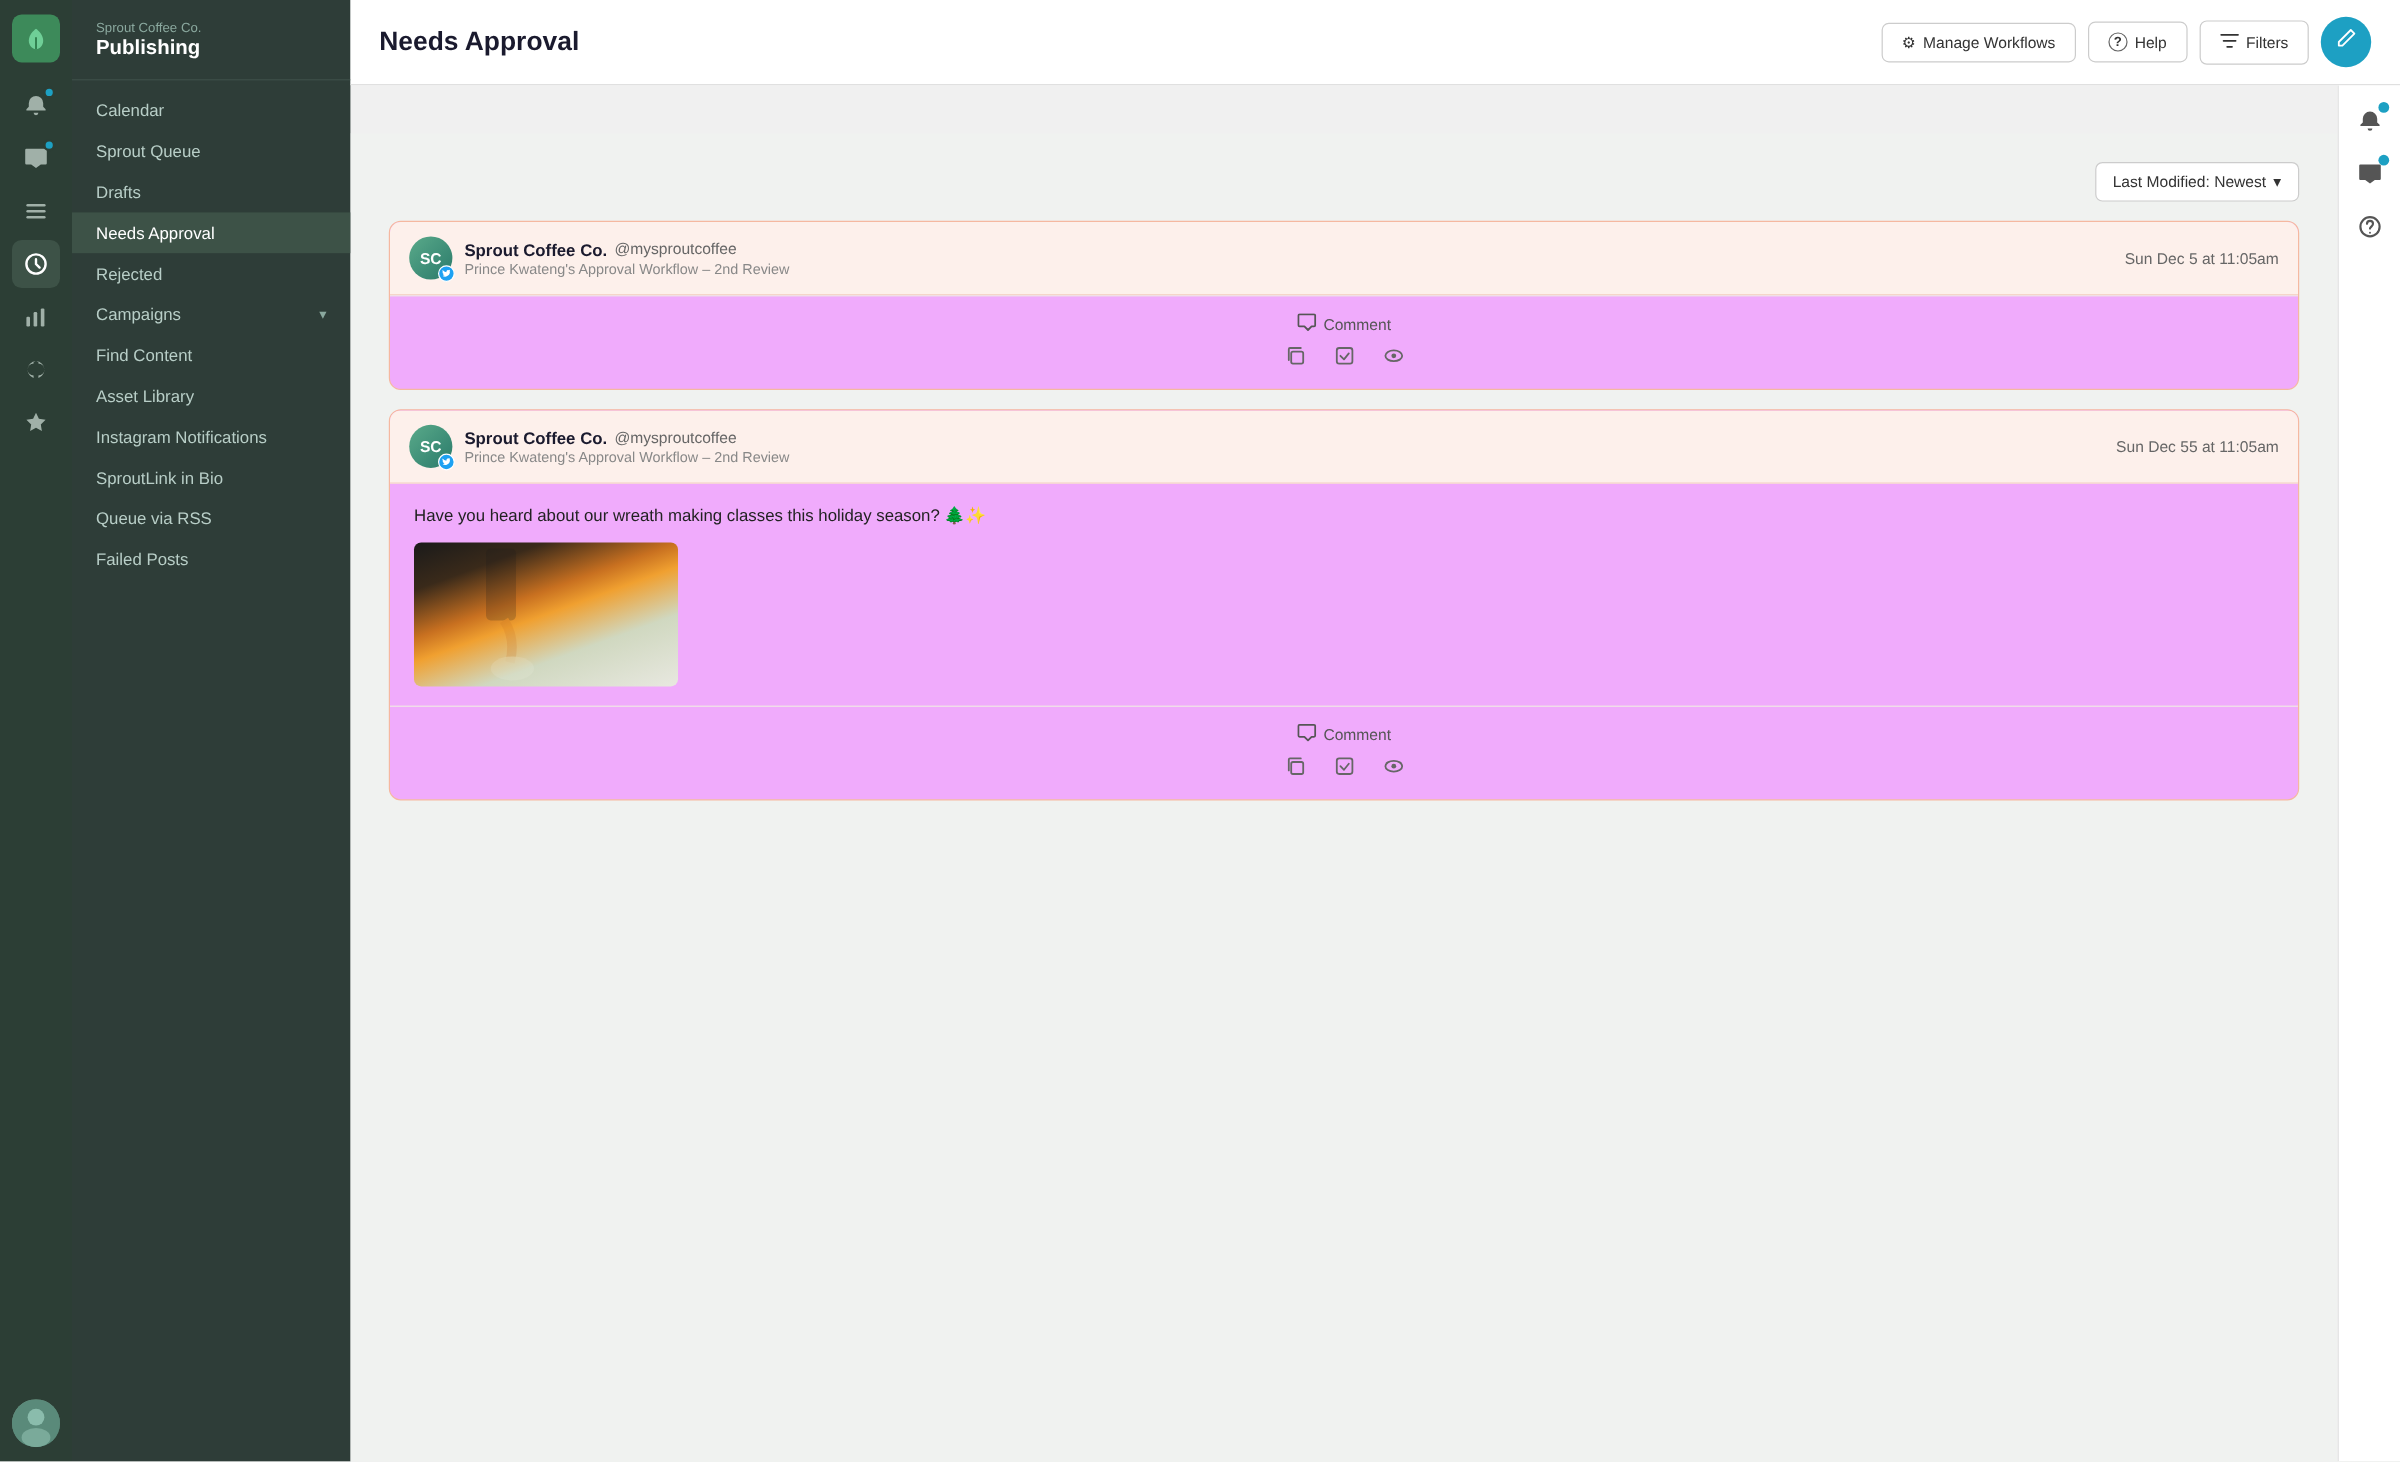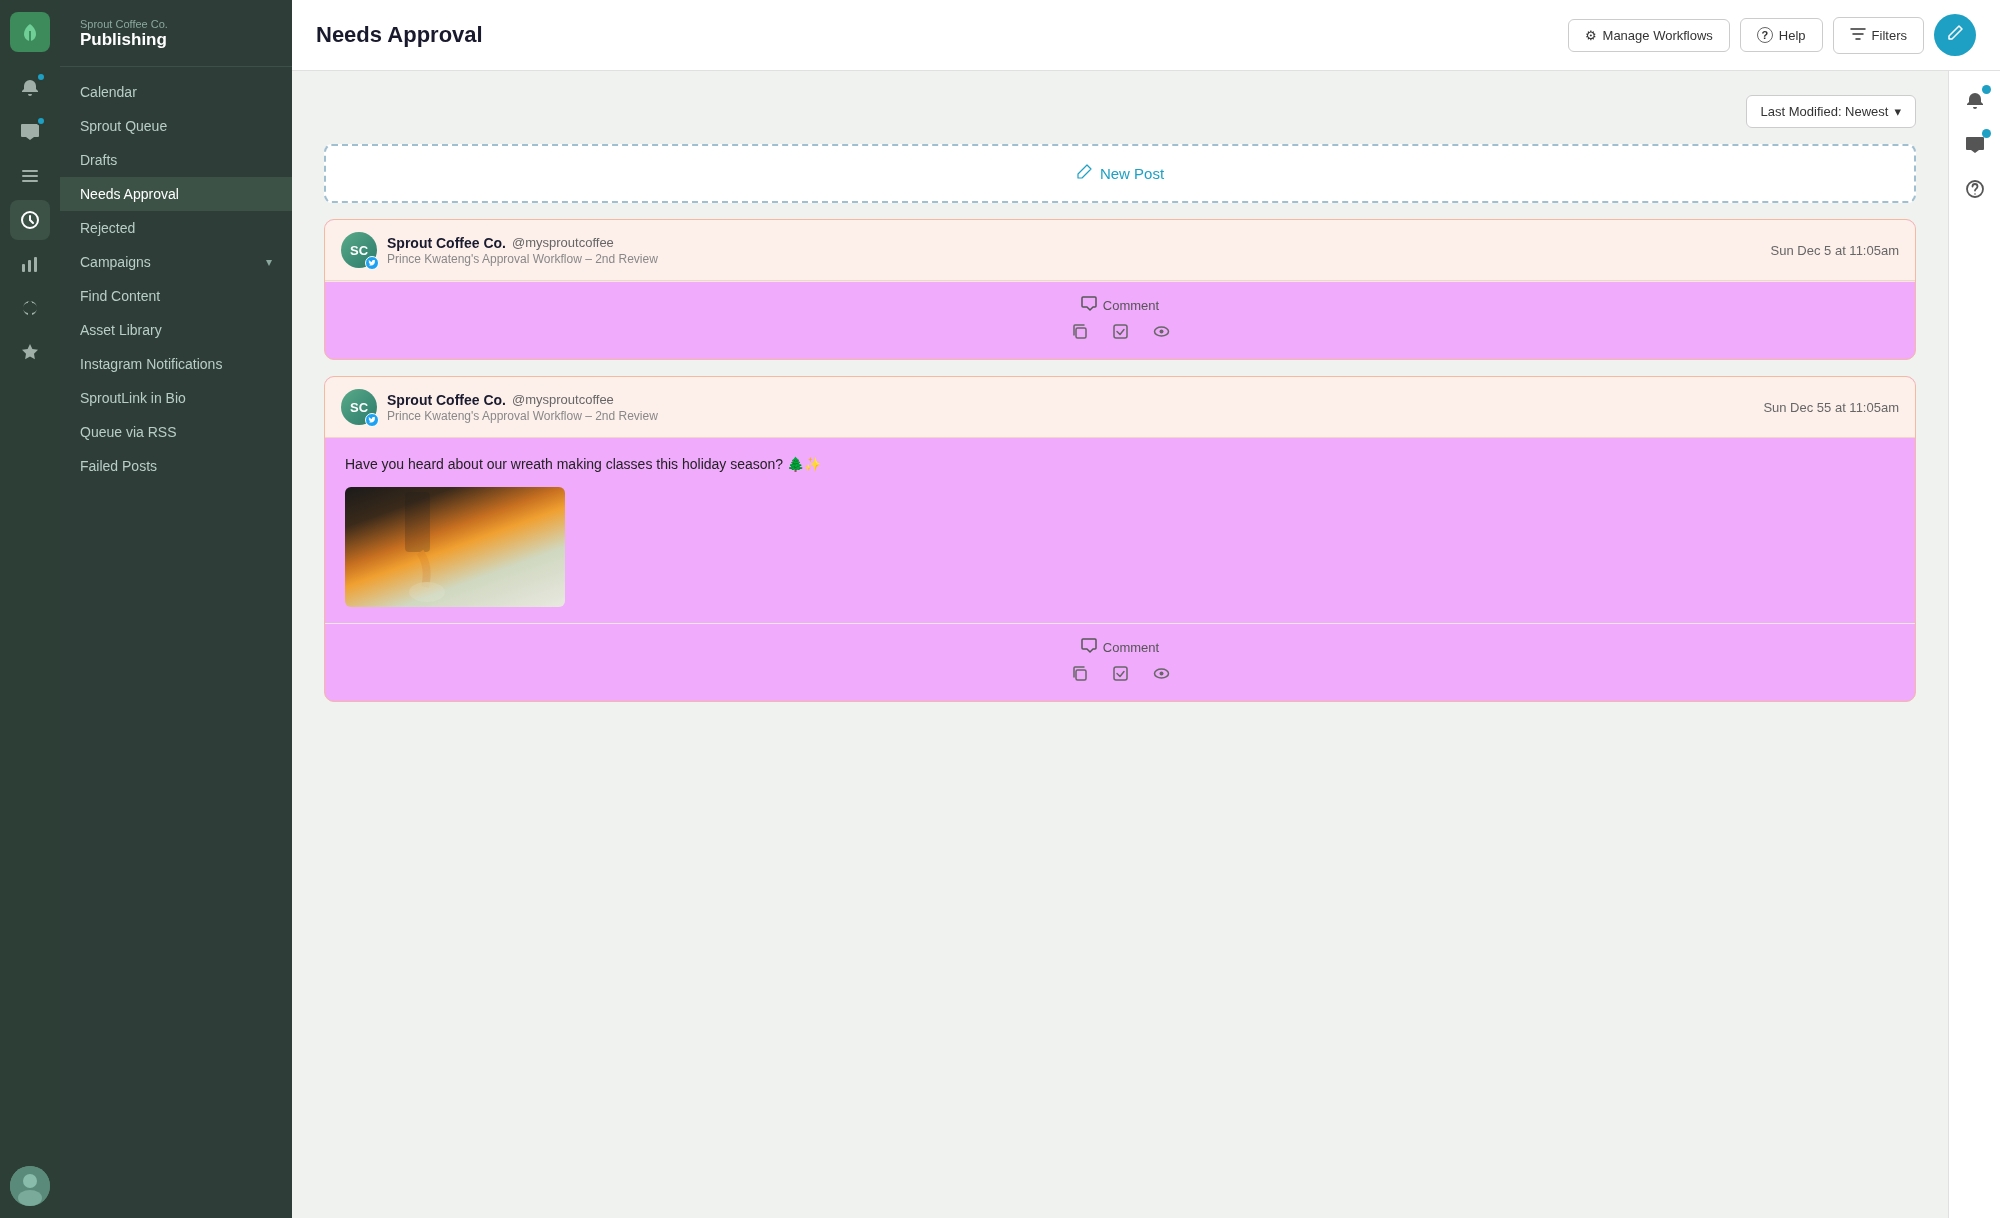--- a/index.html
+++ b/index.html
@@ -135,20 +135,21 @@
       background: #1da0c3;
       border-radius: 50%;
     }
 
     
     .content {
       flex: 1;
       overflow-y: auto;
       padding: 24px 32px;
       background: #f0f2f0;
+      margin-top: 40px;
     }
     .sort-bar {
       display: flex;
       justify-content: flex-end;
       margin-bottom: 16px;
     }
     .sort-select {
       padding: 8px 14px;
       border: 1.5px solid #ccc;
       border-radius: 6px;
@@ -426,30 +427,20 @@
 
       <div class="content">
 
         <div class="sort-bar">
           <div class="sort-select">
             <span>Last Modified: Newest</span>
             <span>▾</span>
           </div>
         </div>
 
-        <div class="new-post-card">
-          <div class="new-post-label">
-            <span>
-              <svg width="16" height="16" viewBox="0 0 16 16" fill="#1da0c3">
-                <path d="M11 1l4 4-9 9H2v-4L11 1z" stroke="#1da0c3" stroke-width="1.2" fill="none" stroke-linejoin="round"></path>
-              </svg>
-            </span>
-            <span>New Post</span>
-          </div>
-        </div>
 
         <div class="post-card">
           <div class="post-header">
             <div class="post-header-left">
               <div class="account-avatar" style="background: linear-gradient(135deg, #5aaa8a, #2a7a6a);">
                 <span style="font-size:13px;font-weight:700;color:white;">SC</span>
                 <div class="twitter-badge">
                   <svg width="8" height="8" viewBox="0 0 10 10" fill="white">
                     <path d="M9 2.5a3.5 3.5 0 01-1 .3A1.8 1.8 0 008.7 1a3.6 3.6 0 01-1.1.4A1.8 1.8 0 005 3.2c0 .14.02.28.05.41A5 5 0 011.1 1.3a1.8 1.8 0 00.56 2.4 1.8 1.8 0 01-.8-.22v.02c0 .87.62 1.6 1.44 1.77a1.8 1.8 0 01-.8.03 1.8 1.8 0 001.67 1.24A3.6 3.6 0 011 7.4a5 5 0 002.7.8c3.25 0 5-2.7 5-5v-.23A3.6 3.6 0 009 2.5z"></path>
                   </svg>

